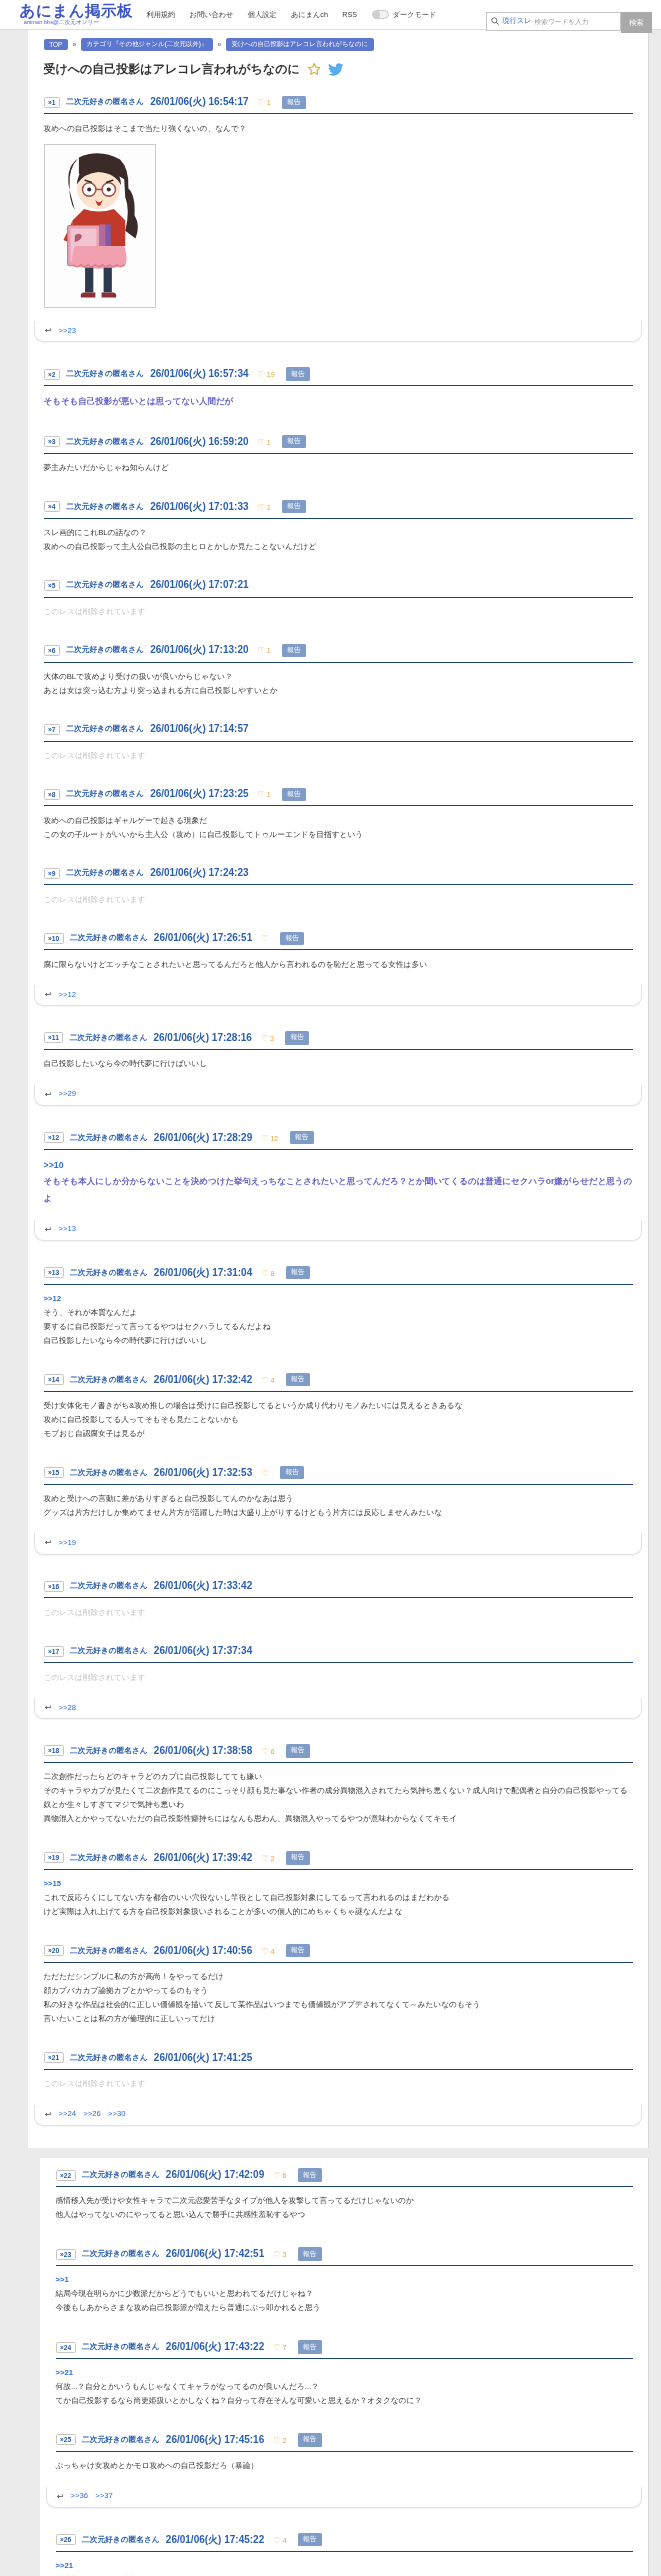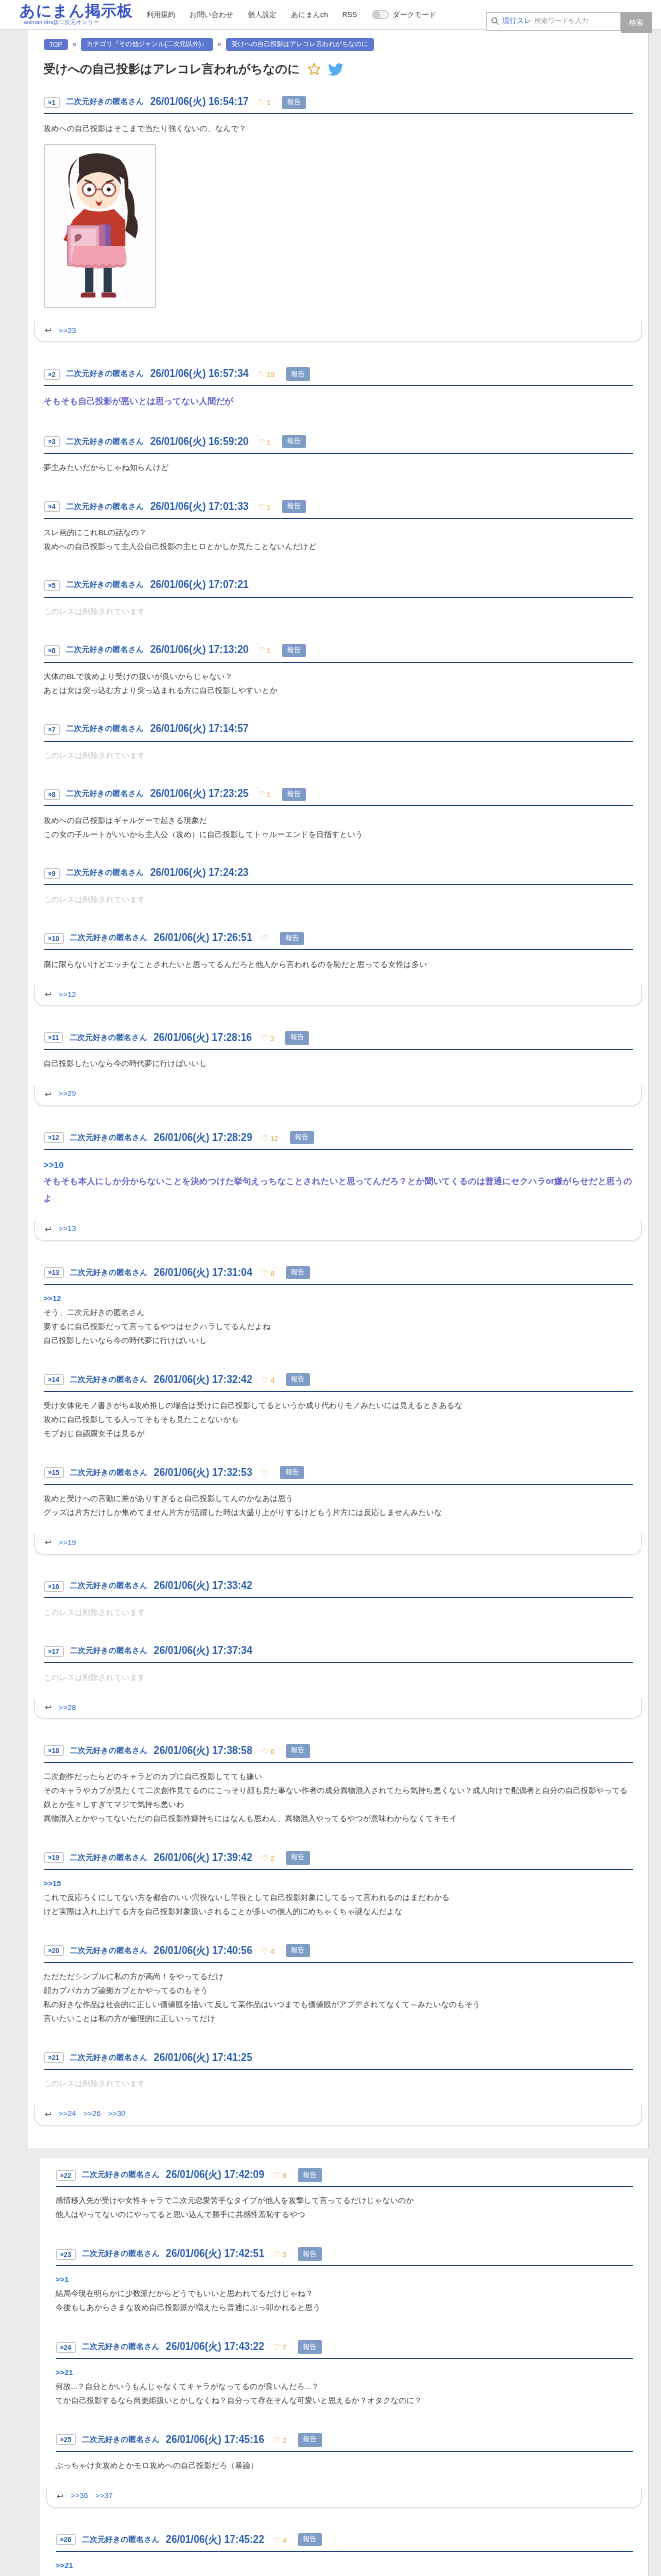--- a/index.html
+++ b/index.html
@@ -20,21 +20,21 @@
   .nav a { color:#3a3a3a; text-decoration:none; cursor:pointer; }
   .darkmode { display:flex; align-items:center; gap:3.6px; font-size:7.2px; color:#3a3a3a; }
   .toggle { width:17.5px; height:9.3px; border-radius:4.6px; background:#f2f2f2; border:0.5px solid #c9c9c9; position:relative; cursor:pointer; }
   .toggle .knob { position:absolute; left:0.5px; top:0.5px; width:7.2px; height:7.2px; border-radius:50%; background:#cfcfcf; }
   .searchbar { margin-left:auto; display:flex; align-items:flex-start;margin-top:16px; }
   .searchbox {
     display:flex; align-items:center; border:0.5px solid #c4c4c4; background:#fff;
     height:18.5px; width:135px; padding:0 4.1px; gap:3.1px;
   }
   .searchbox .scope { color:#2e6cd0; font-size:7.2px; white-space:nowrap; text-decoration:none; cursor:pointer; }
-  .searchbox input { border:none; outline:none; width:67px; font-size:6.7px; color:#444; font-family:Liberation Mono, monospace; }
+  .searchbox input { border:none; outline:none; width:67px; font-size:6.7px; color:#444; font-family:Liberation Sans, sans-serif; }
   .searchbox input::placeholder { color:#9a9a9a; }
   .search-btn {
     height:21px; padding:0 8.2px; background:#a9a9a9; color:#fff; border:none;
     font-size:7.2px; cursor:pointer; font-family:inherit;
   }
   
   .main-col { background:#fff; margin-left:28px; width:621px; padding:6.2px 15.5px 2.1px 15.5px; border-right:0.5px solid #d8d8d8; }
   .main-col.second { margin-left:40px; width:609px; }
   .section-break { height:9.3px; background:#ebebeb; }
   
@@ -369,21 +369,21 @@
           <span class="poster-name">二次元好きの匿名さん</span>
           <span class="post-date">26/01/06(火) 17:31:04</span>
           <span class="like">
             <span class="heart">♡</span>
             <span>8</span>
           </span>
           <button class="report-btn">報告</button>
         </div>
         <div class="post-body">
           <a class="body-anchor">&gt;&gt;12</a>
-          <div>そう、二次元好きの匿名さん</div>
+          <div>そう、それが本質なんだよ</div>
           <div>要するに自己投影だって言ってるやつはセクハラしてるんだよね</div>
           <div>自己投影したいなら今の時代夢に行けばいいし</div>
         </div>
       </article>
       <article class="post">
         <div class="post-head">
           <a class="anchor-box">»14</a>
           <span class="poster-name">二次元好きの匿名さん</span>
           <span class="post-date">26/01/06(火) 17:32:42</span>
           <span class="like">

